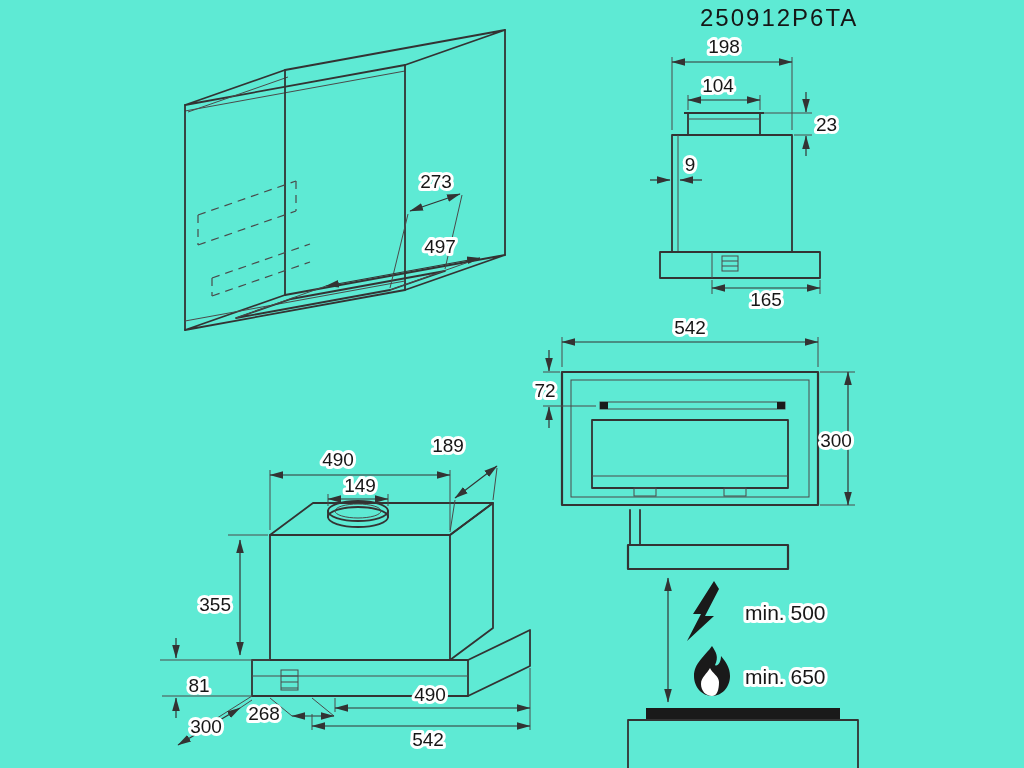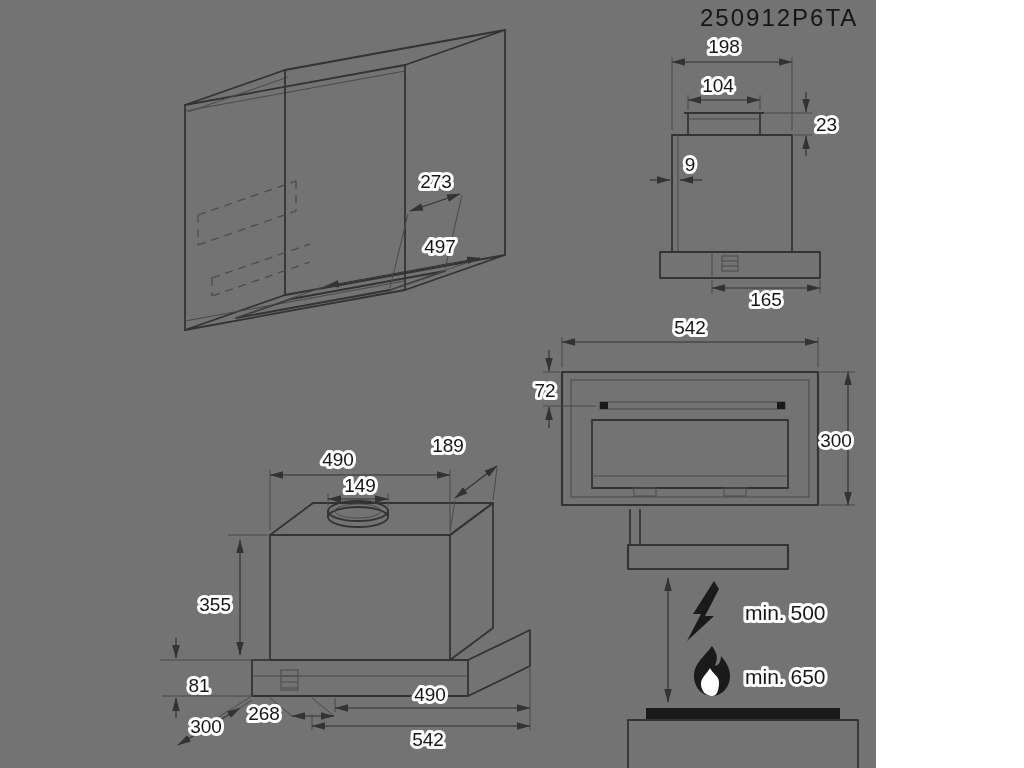--- a/index.html
+++ b/index.html
@@ -1,17 +1,17 @@
 <!DOCTYPE html>
 <html><head>
 <meta charset="utf-8">
 <style>
   html,body{margin:0;padding:0;background:#ffffff;}
   .canvas{
-    width:876px;height:768px;background:#737373;position:relative;overflow:hidden;
+    width:1024px;height:768px;background:#5eead4;position:relative;overflow:hidden;
     font-family:"Liberation Sans", sans-serif;
   }
   svg{display:block}
   .ln  {stroke:#333;stroke-width:1.8;fill:none;stroke-linejoin:round;stroke-linecap:round;}
   .lnx {stroke:#333;stroke-width:2.2;fill:none;stroke-linejoin:round;}
   .thin{stroke:#4a4a4a;stroke-width:1;fill:none;}
   .dash{stroke:#4a4a4a;stroke-width:1.2;fill:none;stroke-dasharray:8 6;}
   .dln {stroke:#333;stroke-width:1.2;fill:none;}
   .solid{fill:#1a1a1a;stroke:none;}
   .dim{

